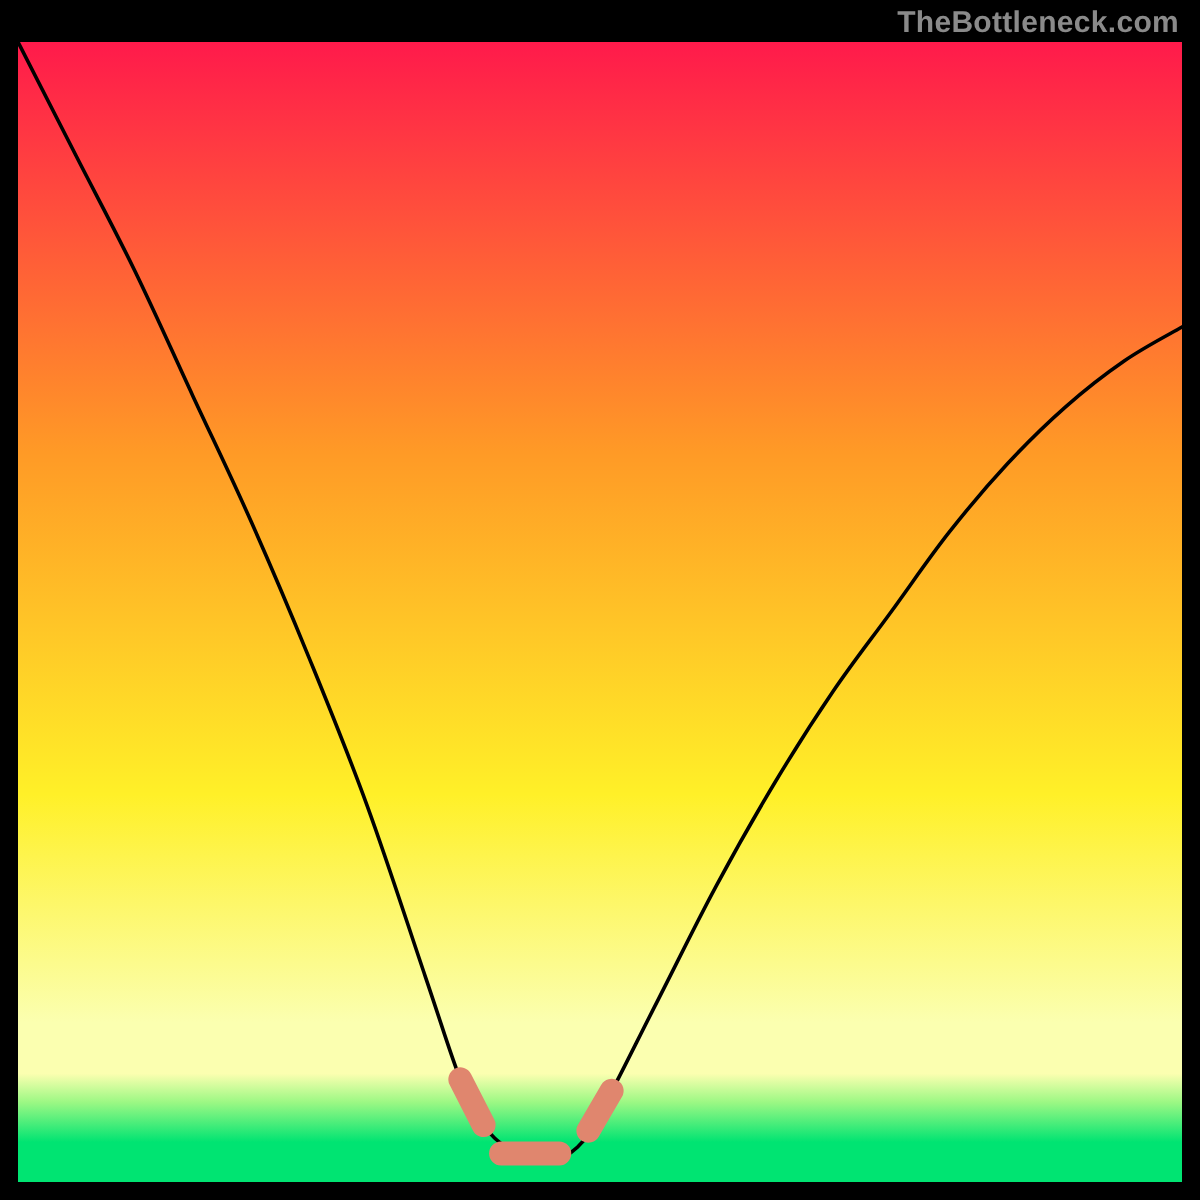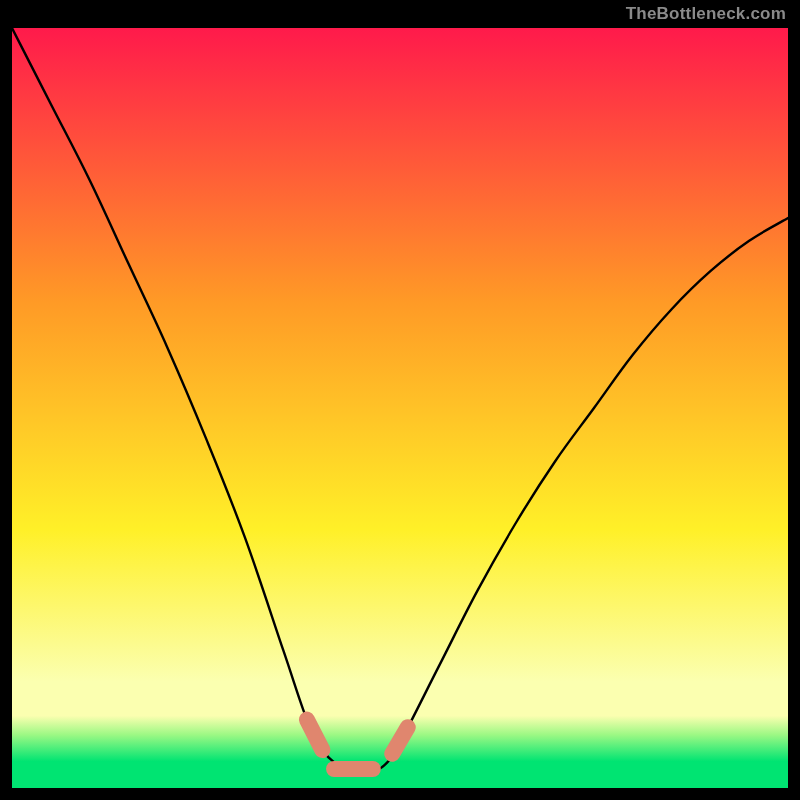--- a/index.html
+++ b/index.html
@@ -30,21 +30,21 @@
     left: 0;
     top: 0;
     width: 776px;
     height: 760px;
   }
   .watermark {
     position: absolute;
     top: 4px;
     right: 14px;
     font-family: Arial, Helvetica, sans-serif;
-    font-size: 17px;
+    font-size: 20px;
     font-weight: 600;
     color: #8a8a8a;
     letter-spacing: 0.2px;
     user-select: none;
   }
 </style>
 </head>
 <body>
 
 <div class="stage">

